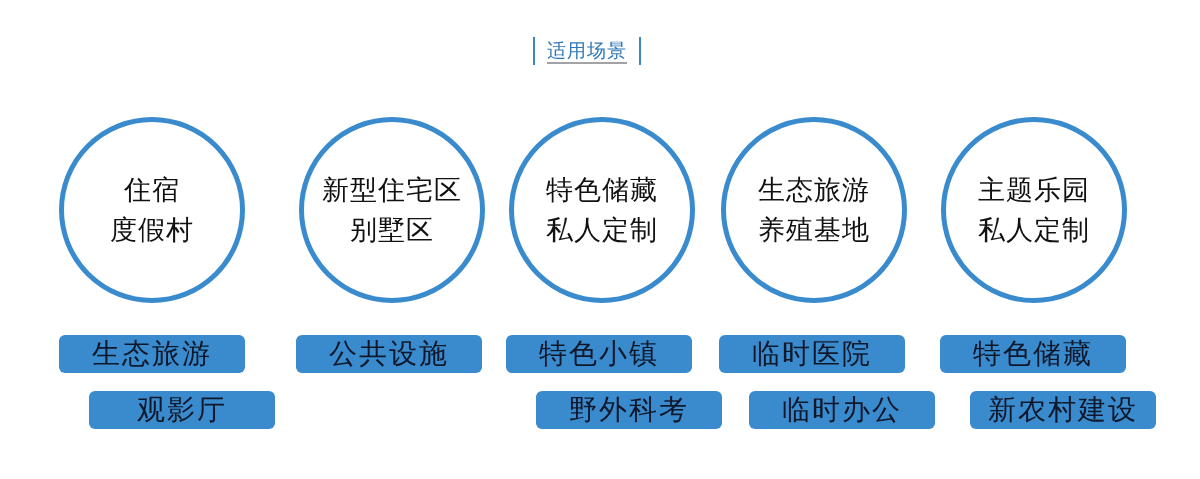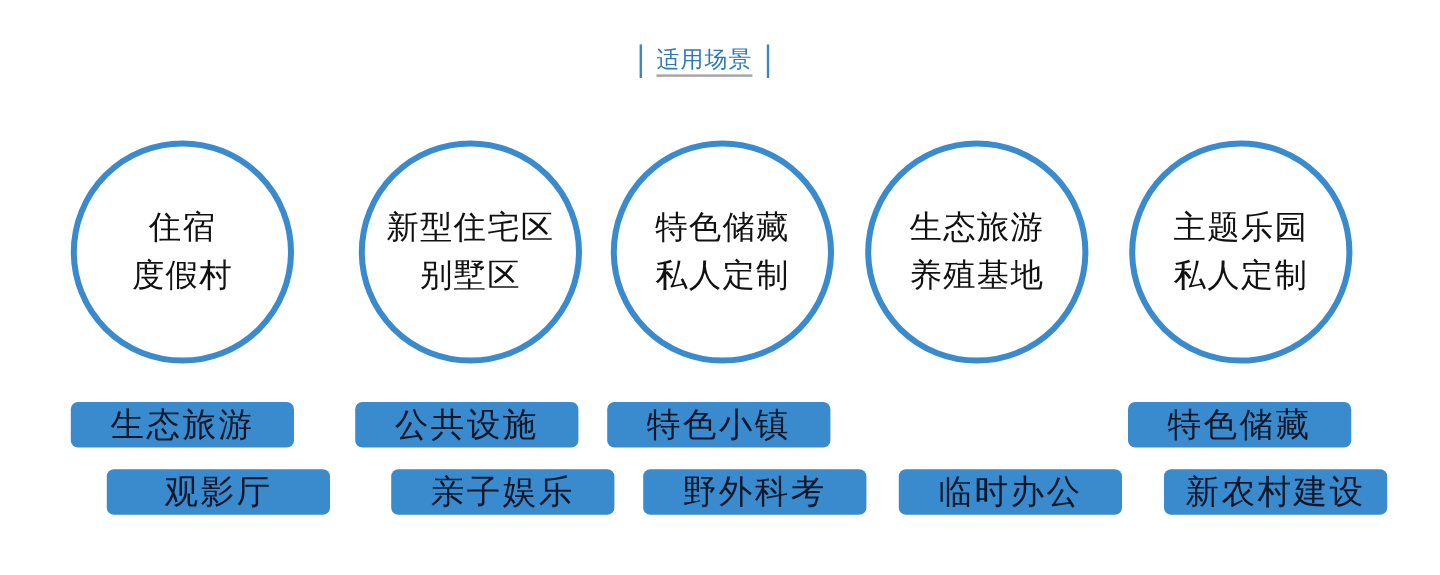--- a/index.html
+++ b/index.html
@@ -48,37 +48,37 @@
   <div class="tag tag1">生态旅游</div>
   <div class="tag tag2">观影厅</div>
 </div>
 
 <div class="col" style="left:296px">
   <div class="circle" style="left:3px">
     <div class="circle-line">新型住宅区</div>
     <div class="circle-line">别墅区</div>
   </div>
   <div class="tag tag1">公共设施</div>
-  <div class="tag tag2">亲子娱乐</div>
 </div>
 
 <div class="col" style="left:506px">
   <div class="circle" style="left:3px">
     <div class="circle-line">特色储藏</div>
     <div class="circle-line">私人定制</div>
   </div>
   <div class="tag tag1">特色小镇</div>
   <div class="tag tag2">野外科考</div>
 </div>
 
 <div class="col" style="left:719px">
   <div class="circle" style="left:2px">
     <div class="circle-line">生态旅游</div>
     <div class="circle-line">养殖基地</div>
   </div>
+  <div class="tag tag1">临时医院</div>
   <div class="tag tag2">临时办公</div>
 </div>
 
 <div class="col" style="left:940px">
   <div class="circle" style="left:1px">
     <div class="circle-line">主题乐园</div>
     <div class="circle-line">私人定制</div>
   </div>
   <div class="tag tag1">特色储藏</div>
   <div class="tag tag2">新农村建设</div>

